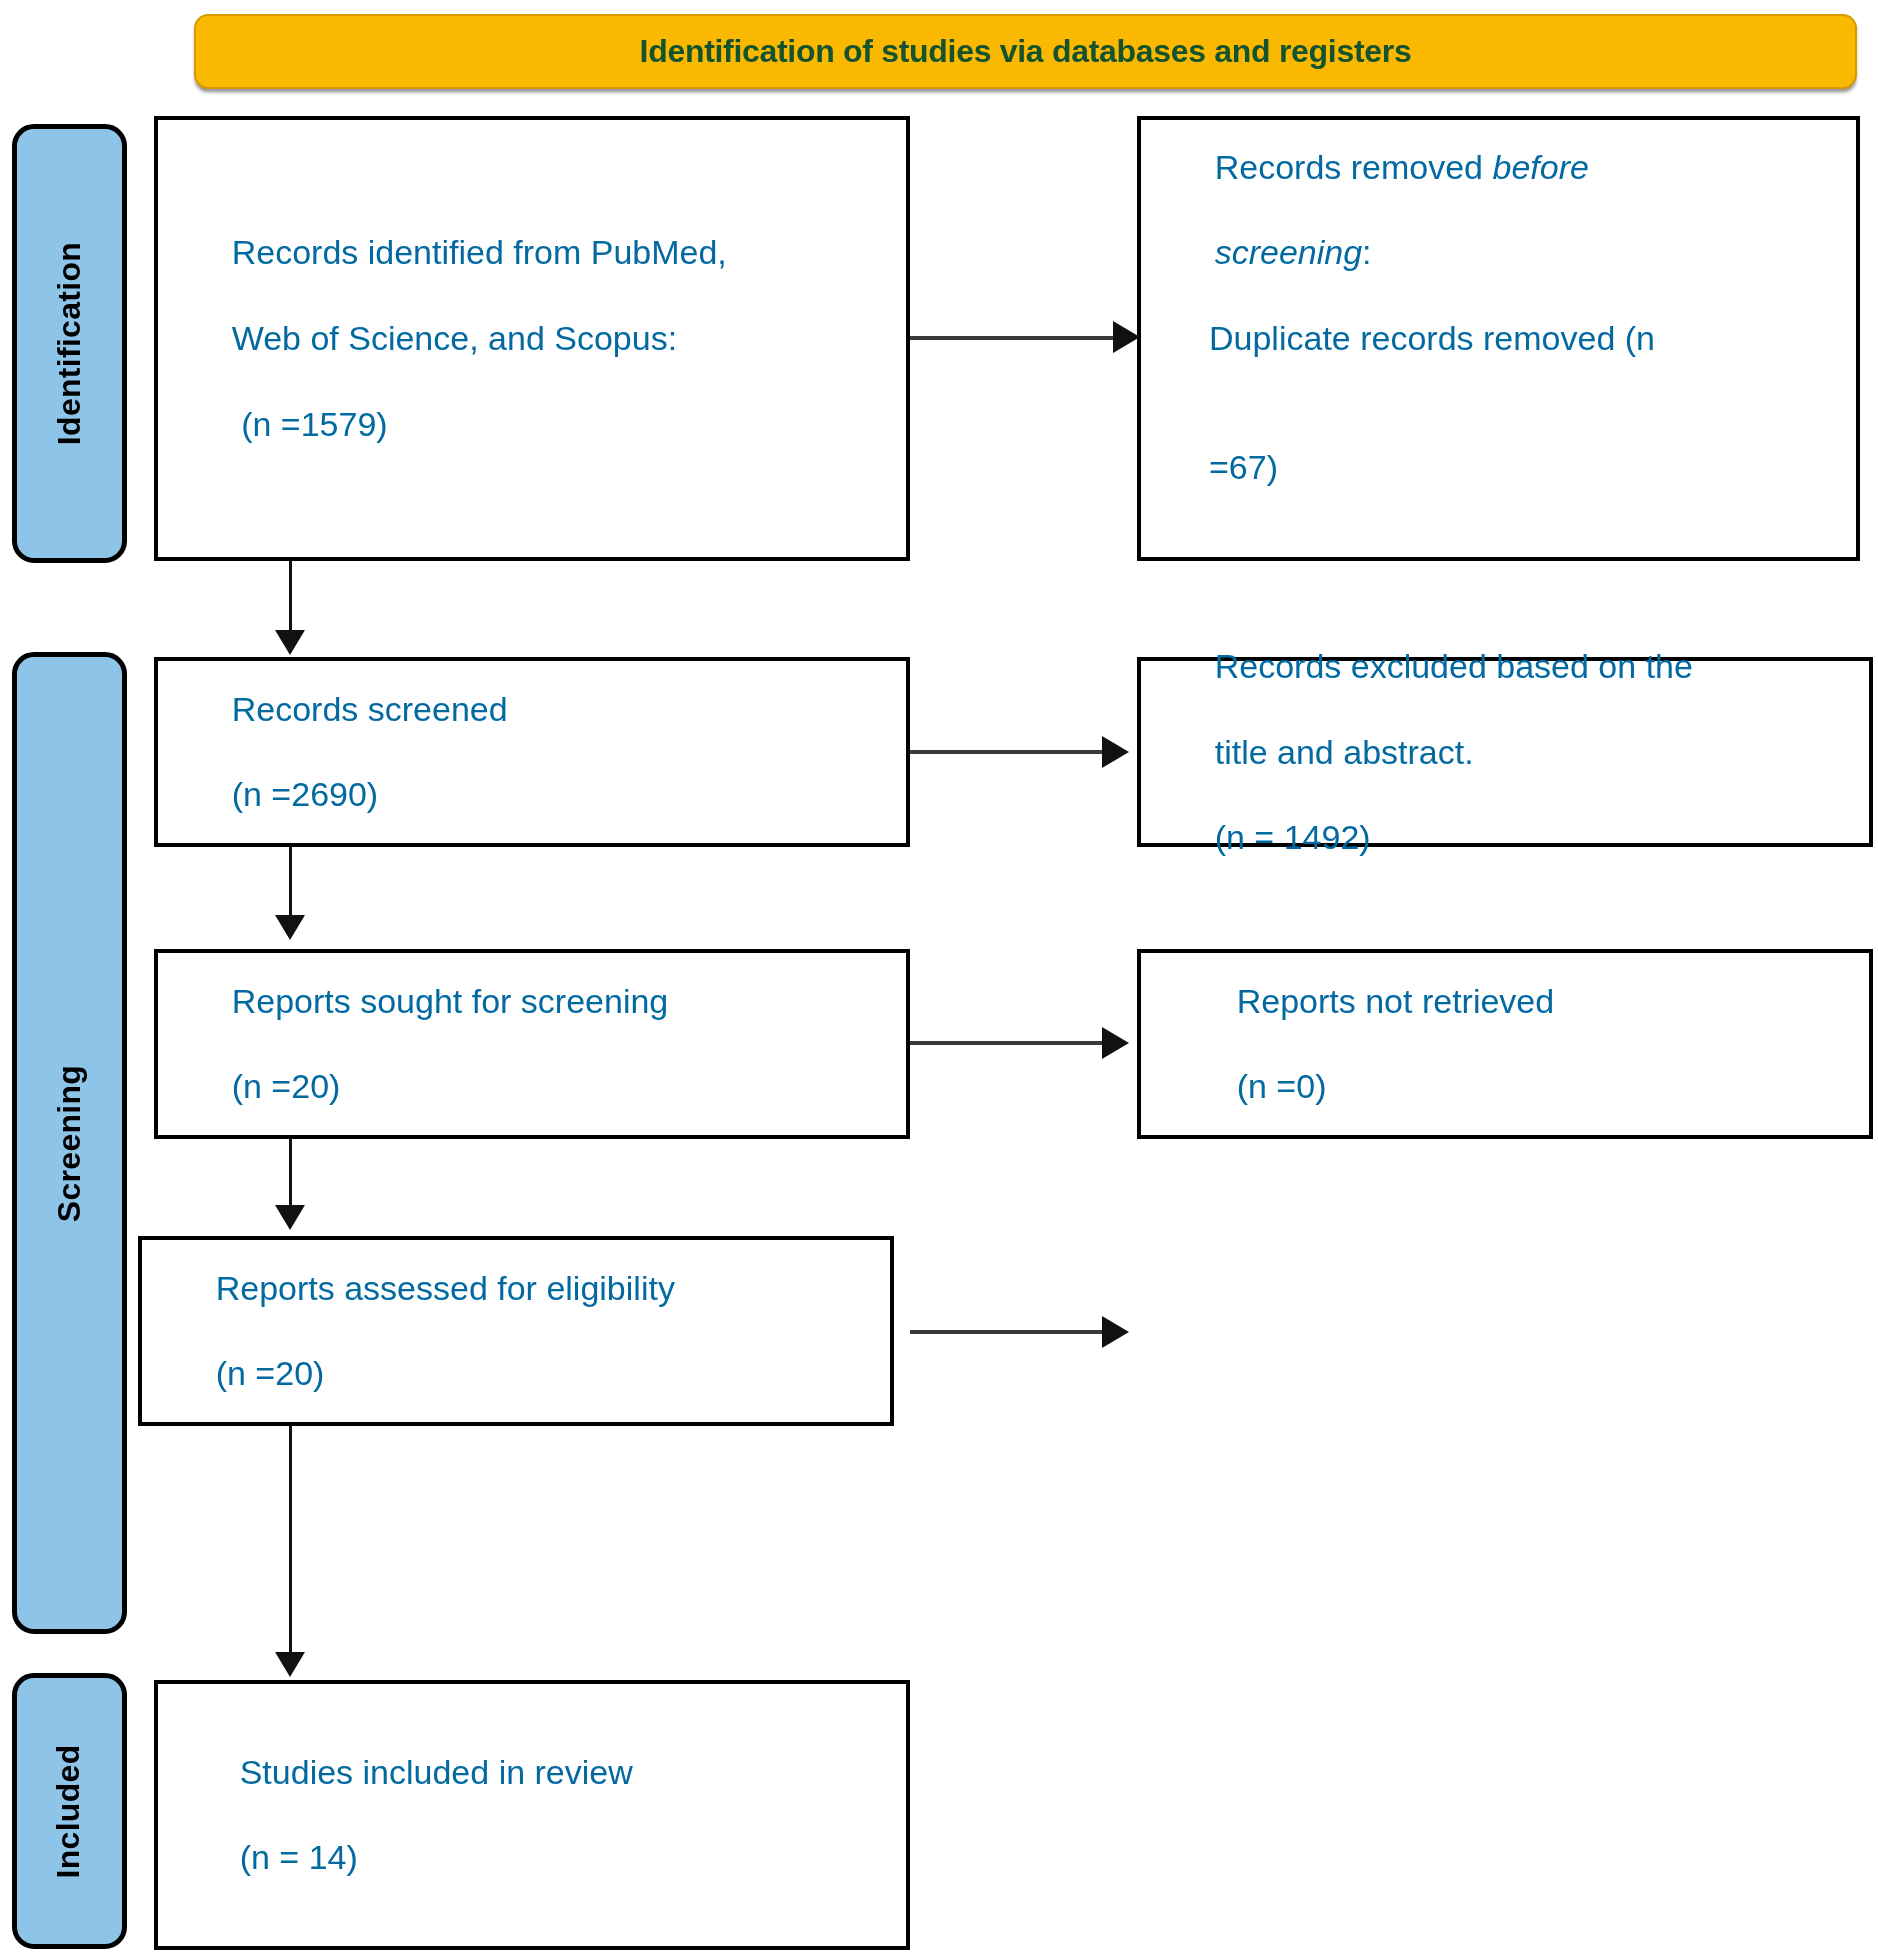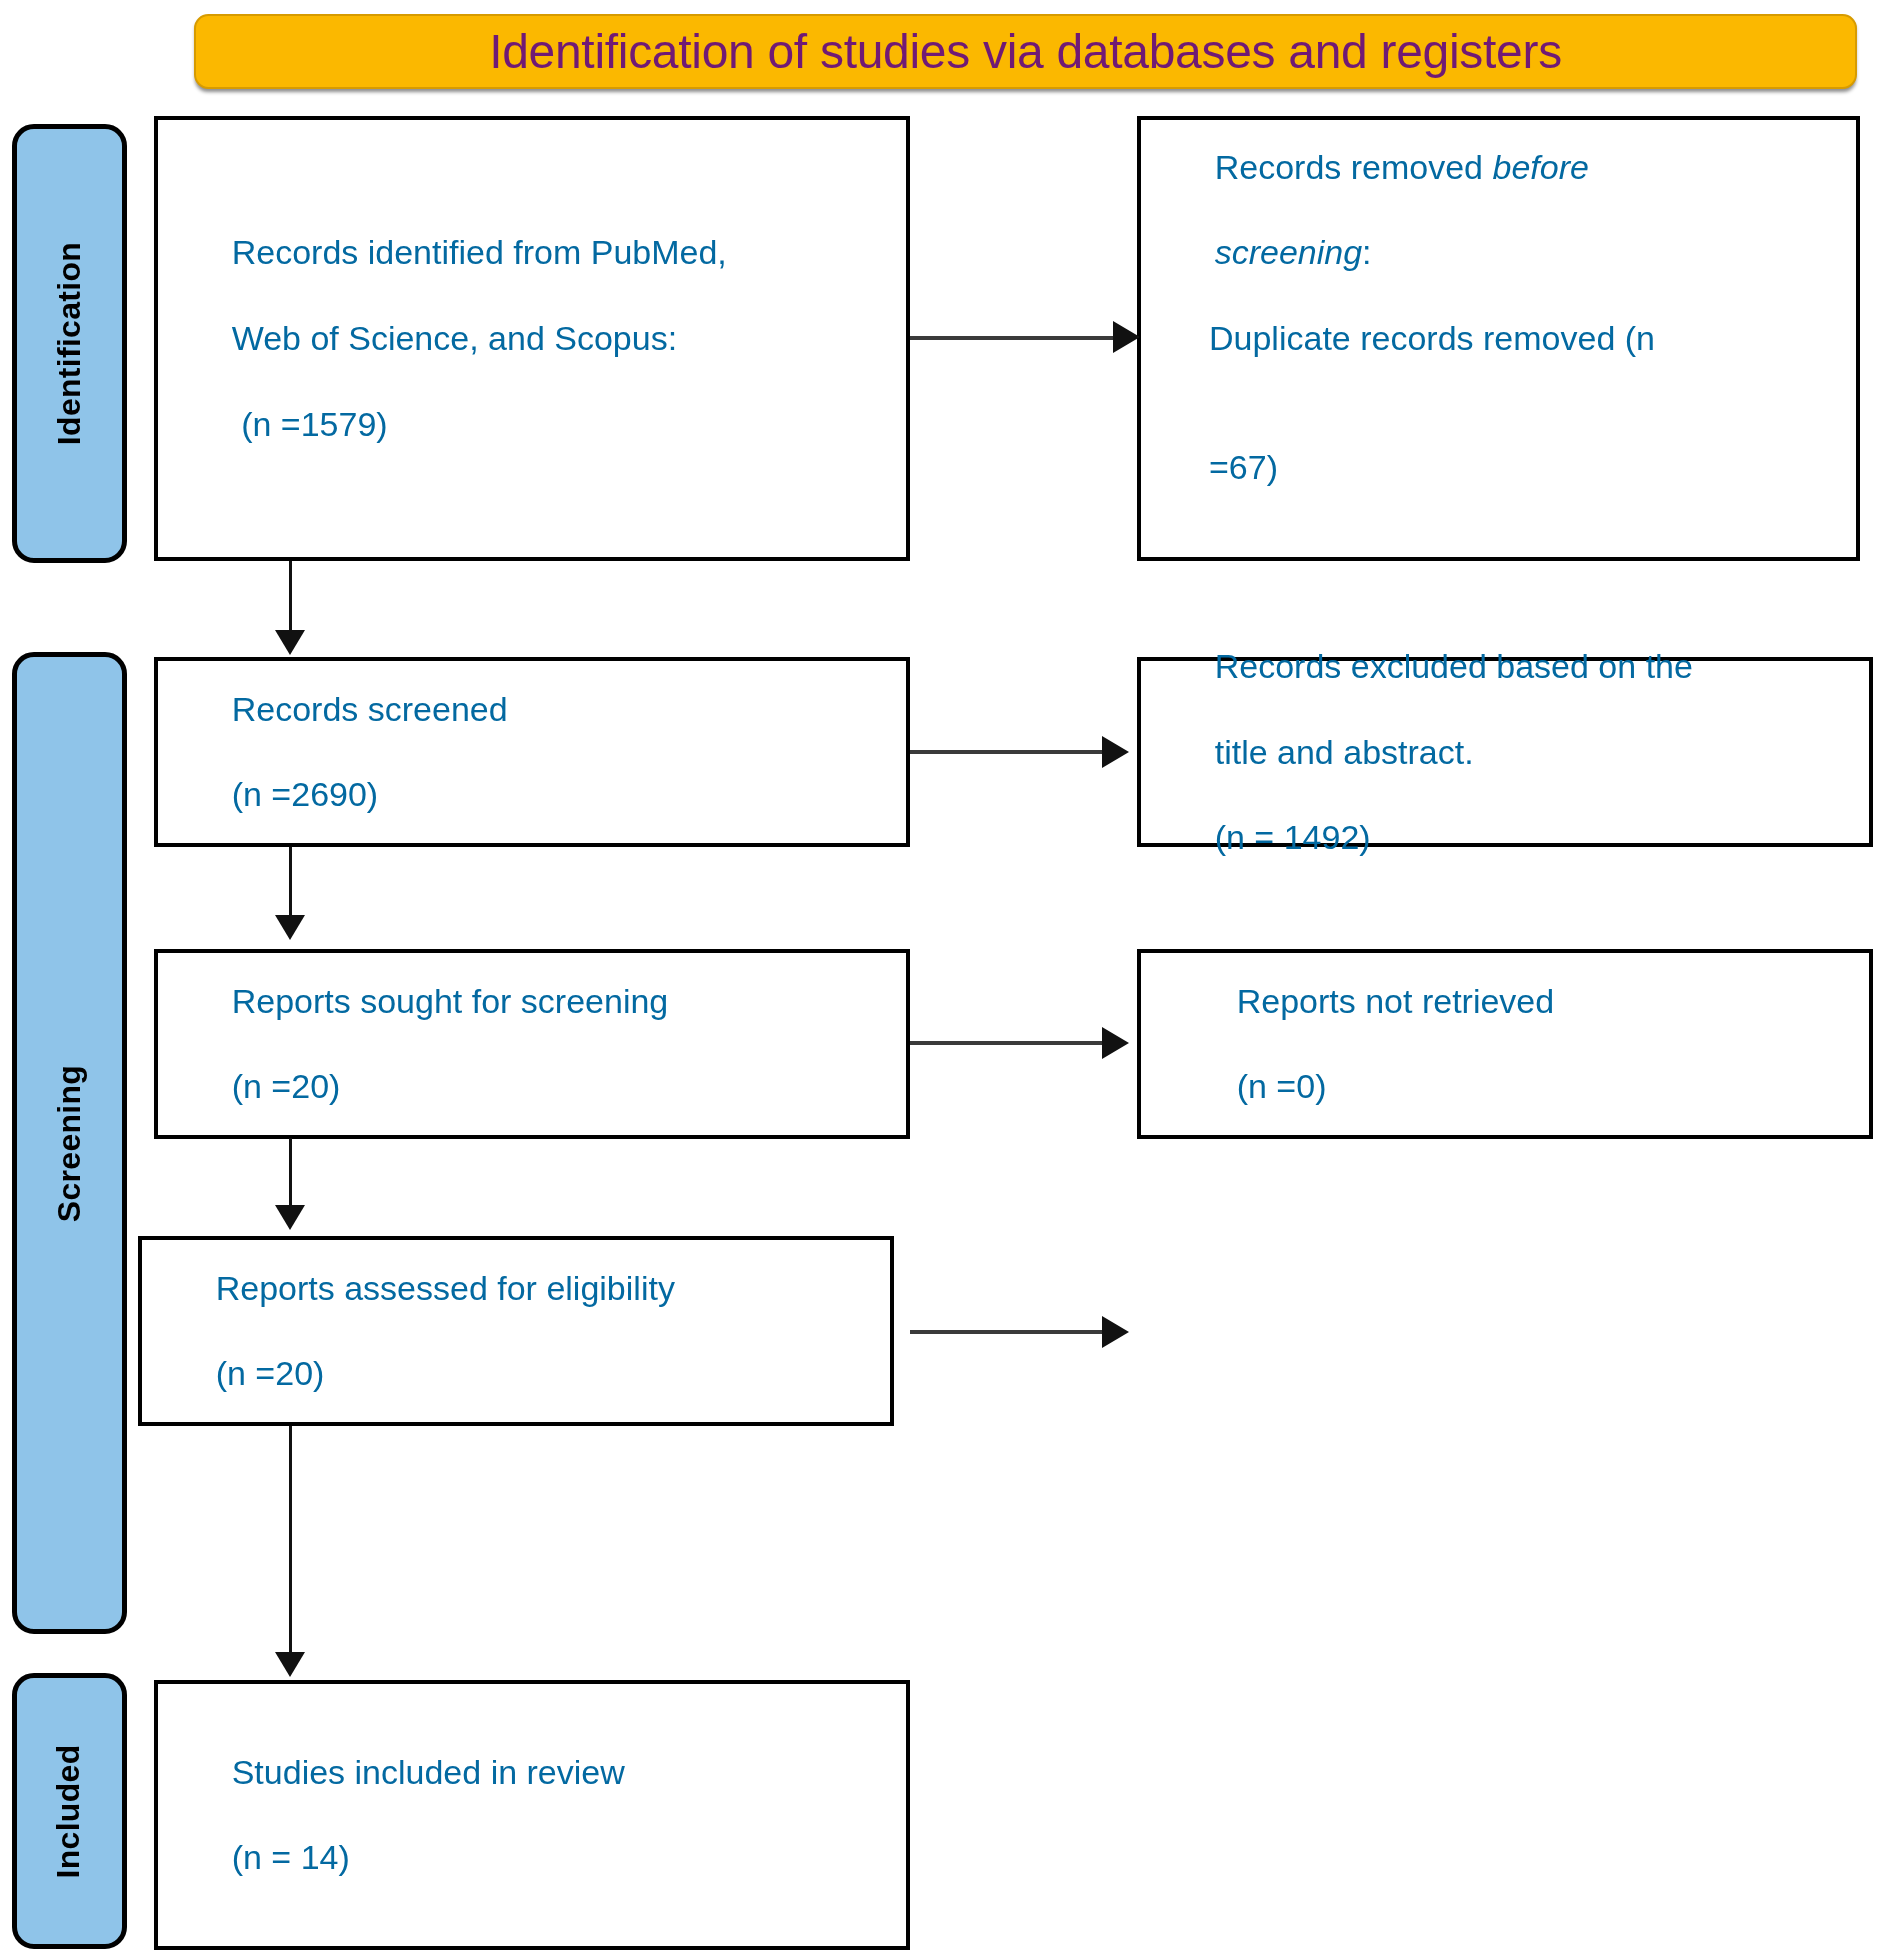--- a/index.html
+++ b/index.html
@@ -29,23 +29,23 @@
     background: #FBB800;
     border: 2.6px solid #D79B00;
     border-radius: 14.4px;
     box-shadow: 0 3.3px 3.9px -1.3px rgba(0,0,0,0.45);
     display: flex;
     align-items: center;
     justify-content: center;
     box-sizing: border-box;
   }
   .banner-title {
-    font-size: 48px;
-    font-weight: normal;
-    color: #701a75;
+    font-size: 32px;
+    font-weight: bold;
+    color: #14532d;
     letter-spacing: -0.3px;
     white-space: nowrap;
   }
 
   
   .stage {
     position: absolute;
     background: #8FC4E9;
     border: 5.9px solid #000000;
     border-radius: 22px;
@@ -88,21 +88,21 @@
 
   
   #box-identified     { left: 154px;  top: 116px;  width: 756px; height: 445px; }
   #box-removed        { left: 1137px; top: 116px;  width: 723px; height: 445px; }
   #box-screened       { left: 154px;  top: 657px; width: 756px; height: 190px; }
   #box-excluded-title { left: 1137px; top: 657px; width: 736px; height: 190px; }
   #box-sought         { left: 154px;  top: 949px; width: 756px; height: 190px; }
   #box-notretrieved   { left: 1137px; top: 949px; width: 736px; height: 190px; padding-left: 22px; }
   #box-assessed       { left: 138px;  top: 1236px; width: 756px; height: 190px; }
   #box-repexcluded    { left: 1137px; top: 1236px; width: 736px; height: 321px; }
-  #box-included       { left: 154px;  top: 1680px; width: 756px; height: 270px; }
+  #box-included       { left: 154px;  top: 1680px; width: 756px; height: 270px; padding-left: 8px; }
 
   
   .vline {
     position: absolute;
     width: 3.3px;
     background: #111111;
   }
   .varrow {
     position: absolute;
     width: 0; height: 0;

